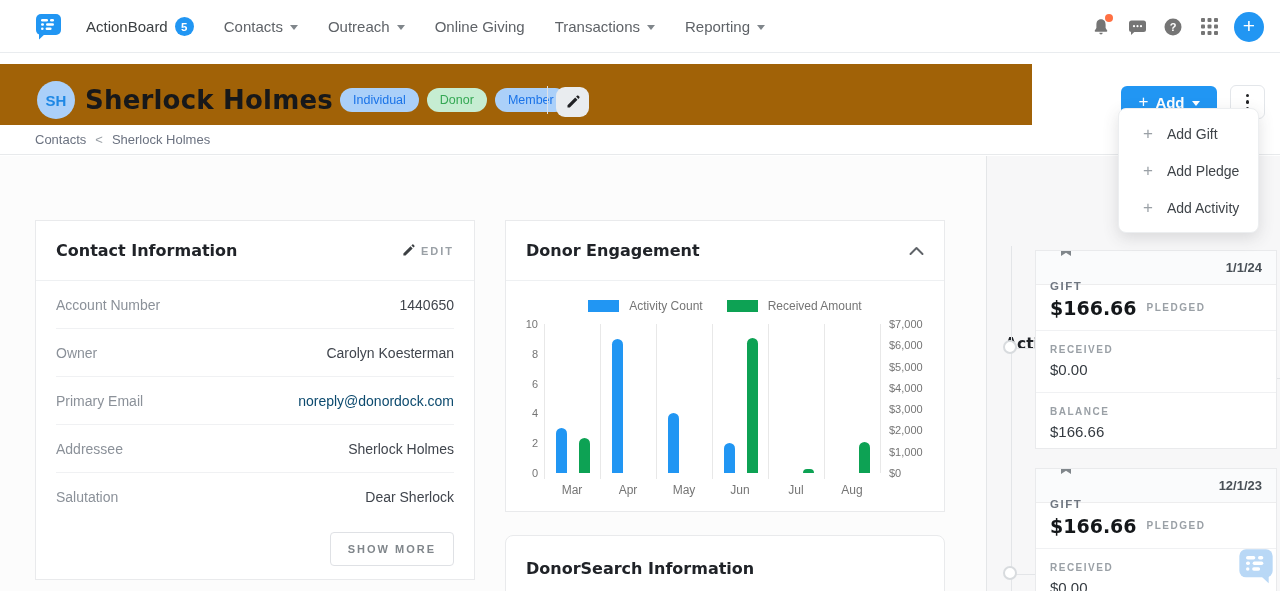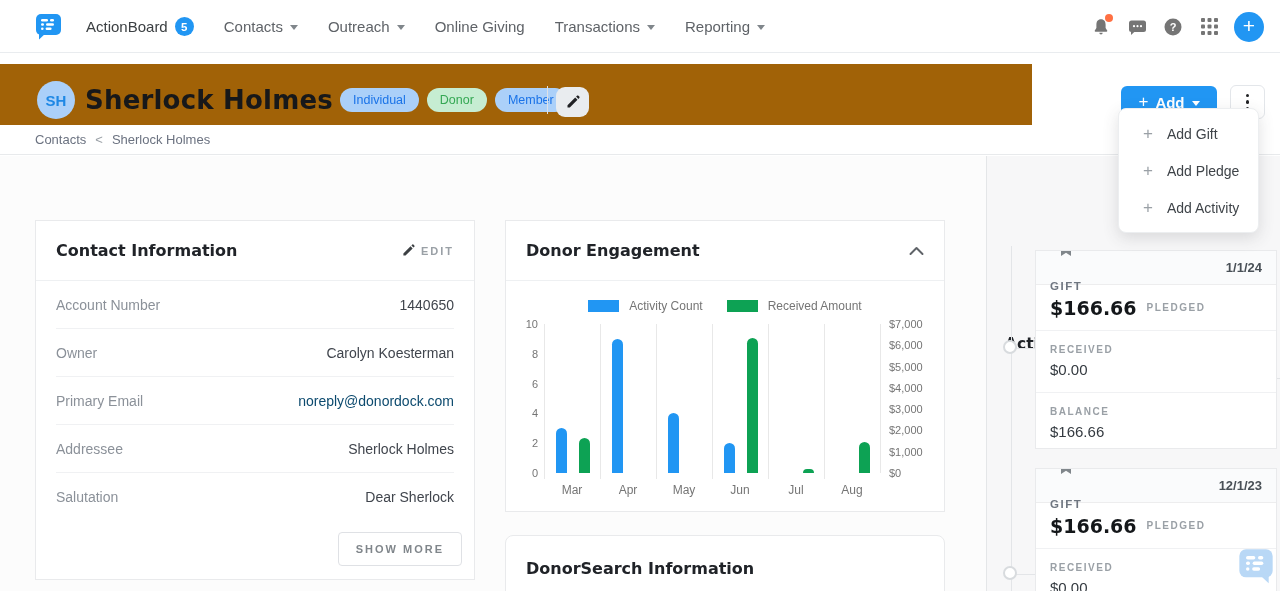--- a/index.html
+++ b/index.html
@@ -53,21 +53,21 @@
   .card { position:absolute; background:#fff; border:1px solid #e9eaec; border-radius:0; }
   .card-head { height:60px; display:flex; align-items:center; justify-content:space-between; padding:0 20px; border-bottom:1px solid #eef0f2; }
   .card-head .t { font-size:16px; font-weight:bold; color:#202328; }
   .edit-btn { display:flex; align-items:center; gap:6px; font-size:11px; font-weight:bold; letter-spacing:2px; color:#9aa0a6; cursor:pointer; background:none; border:none; font-family:inherit; }
 
   .crow { height:48px; margin:0 20px; display:flex; align-items:center; justify-content:space-between; border-bottom:1px solid #f0f1f3; font-size:14px; }
   .crow:last-of-type { border-bottom:none; }
   .crow .lbl { color:#8b9199; }
   .crow .val { color:#40454d; }
   .crow .val.link { color:#0c4a6e; cursor:pointer; }
-  .show-more { position:absolute; right:12px; bottom:13px; height:34px; padding:4px 17px; background:#fff; border:1px solid #dfe1e5; border-radius:4px; font-size:11px; font-weight:bold; letter-spacing:2px; color:#80868b; cursor:pointer; font-family:inherit; }
+  .show-more { position:absolute; right:20px; bottom:13px; height:34px; padding:4px 17px; background:#fff; border:1px solid #dfe1e5; border-radius:4px; font-size:11px; font-weight:bold; letter-spacing:2px; color:#80868b; cursor:pointer; font-family:inherit; }
 
   
   .chart { position:absolute; left:0; top:60px; width:438px; height:232px; }
   .legend { position:absolute; top:18px; left:0; width:100%; display:flex; align-items:center; justify-content:center; gap:10px; }
   .legend .sw { width:31px; height:12px; }
   .legend .ll { font-size:12px; color:#757575; margin-right:14px; }
   .lax { position:absolute; left:0; top:36px; width:32px; height:163px; display:flex; flex-direction:column; justify-content:space-between; text-align:right; font-size:11px; color:#757575; line-height:14px; }
   .rax { position:absolute; left:383px; top:36px; width:52px; height:163px; display:flex; flex-direction:column; justify-content:space-between; text-align:left; font-size:11px; color:#757575; line-height:14px; }
   .plot { position:absolute; left:38px; top:43px; width:337px; height:149px; display:flex; border-right:1px solid #e8e8e8; }
   .cell { width:56px; height:155px; border-left:1px solid #e8e8e8; display:flex; align-items:flex-end; justify-content:center; gap:12px; padding-bottom:6px; }

